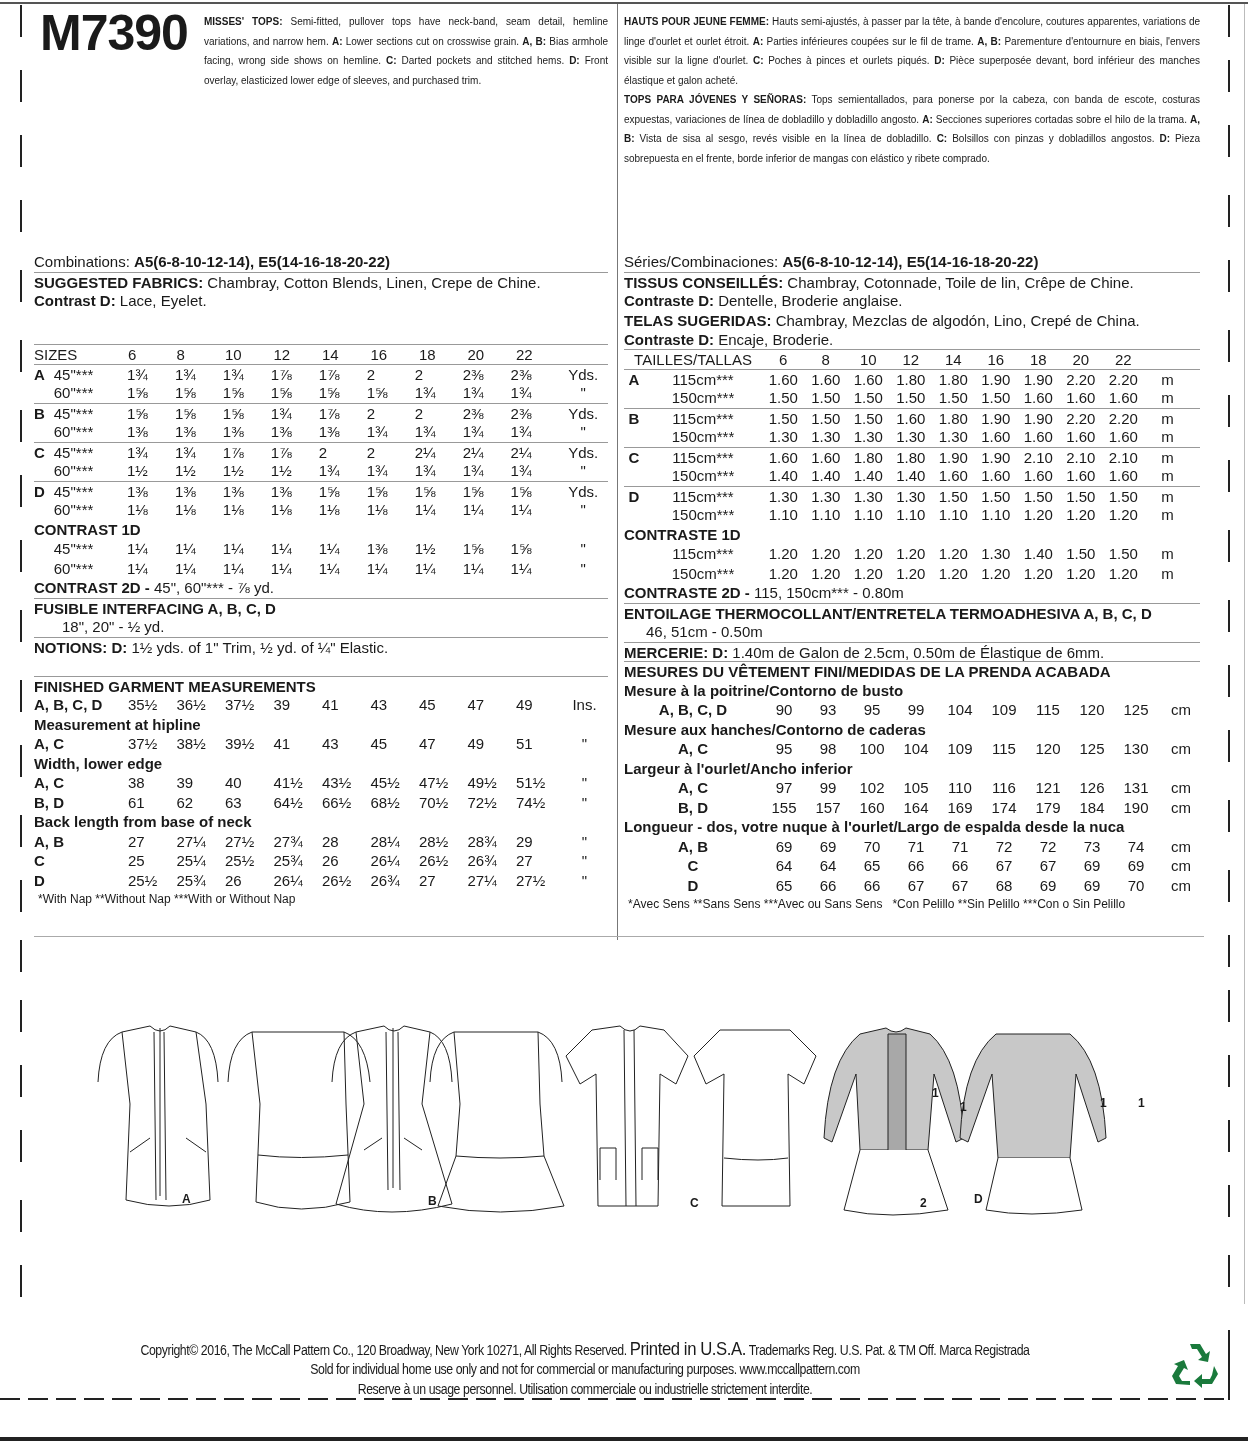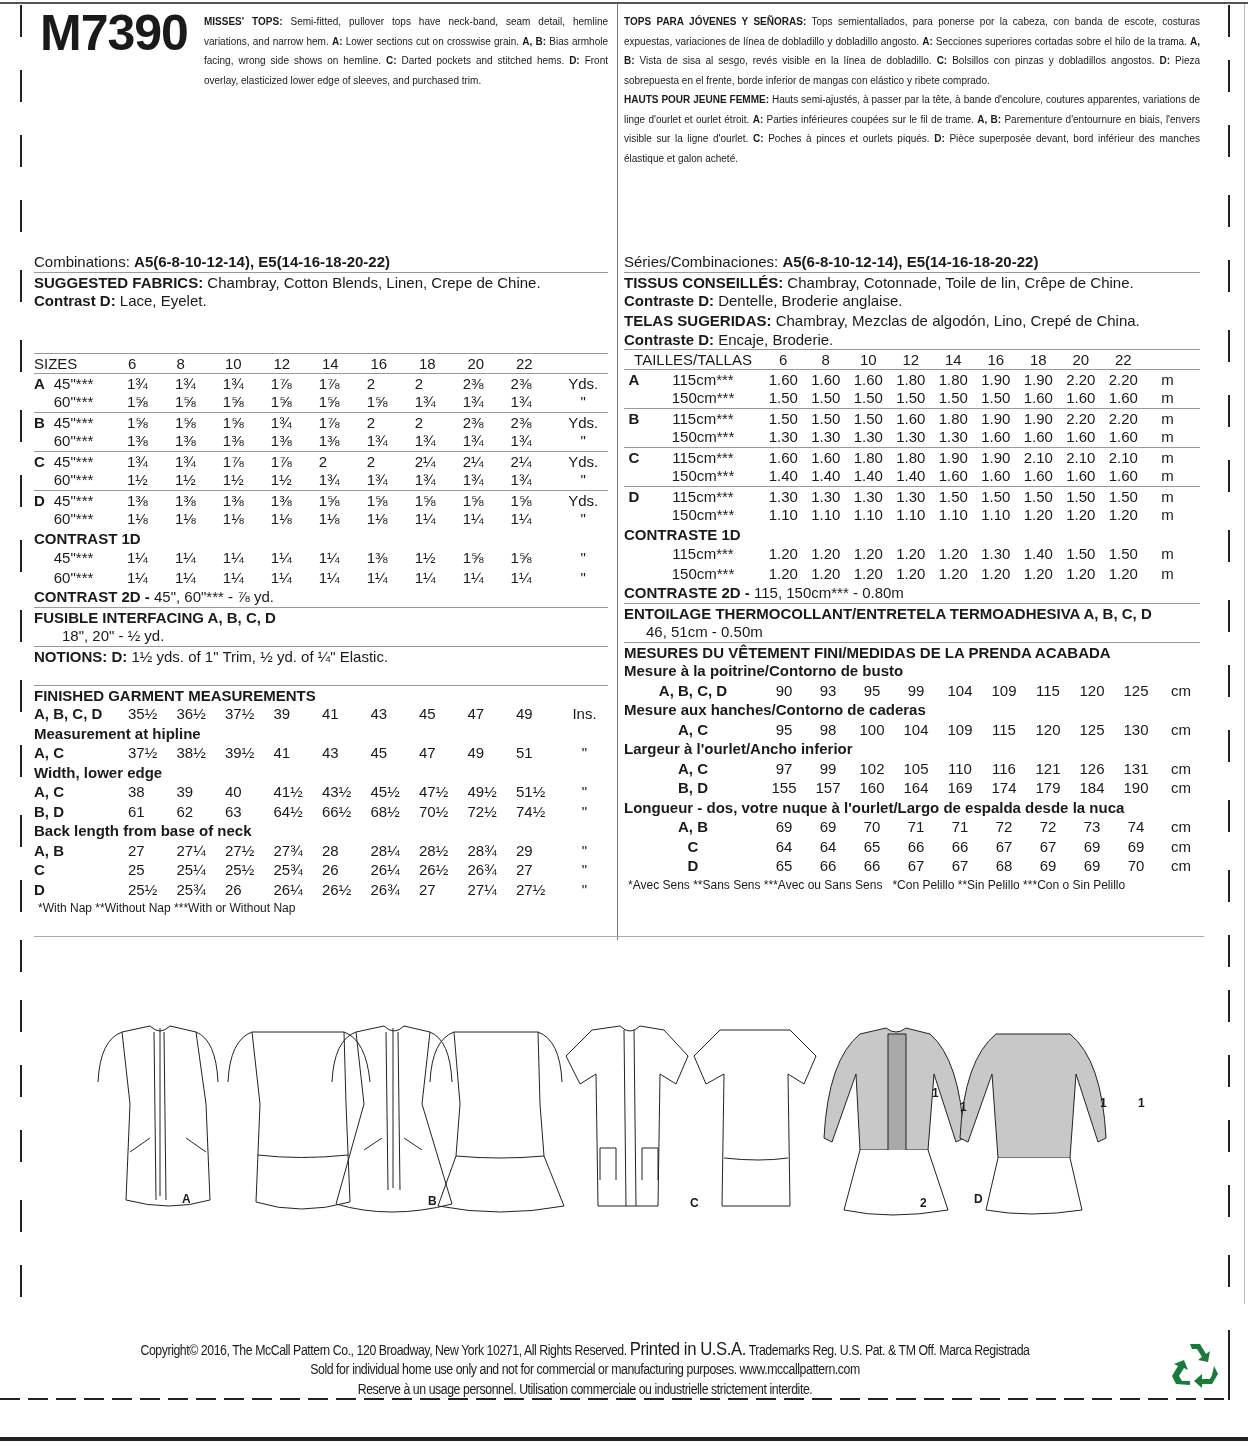--- a/index.html
+++ b/index.html
@@ -121,44 +121,44 @@
   <b>MISSES' TOPS:</b>
   <span>Semi-fitted, pullover tops have neck-band, seam detail, hemline variations, and narrow hem.</span>
   <b>A:</b> <span>Lower sections cut on crosswise grain.</span>
   <b>A, B:</b> <span>Bias armhole facing, wrong side shows on hemline.</span>
   <b>C:</b> <span>Darted pockets and stitched hems.</span>
   <b>D:</b> <span>Front overlay, elasticized lower edge of sleeves, and purchased trim.</span>
 </div>
 
 <div class="desc desc-fr">
   <div>
+    <b>HAUTS POUR JEUNE FEMME:</b>
+    <span>Hauts semi-ajustés, à passer par la tête, à bande d'encolure, coutures apparentes, variations de linge d'ourlet et ourlet étroit.</span>
+    <b>A:</b> <span>Parties inférieures coupées sur le fil de trame.</span>
+    <b>A, B:</b> <span>Parementure d'entournure en biais, l'envers visible sur la ligne d'ourlet.</span>
+    <b>C:</b> <span>Poches à pinces et ourlets piqués.</span>
+    <b>D:</b> <span>Pièce superposée devant, bord inférieur des manches élastique et galon acheté.</span>
+  </div>
+  <div>
     <b>TOPS PARA JÓVENES Y SEÑORAS:</b>
     <span>Tops semientallados, para ponerse por la cabeza, con banda de escote, costuras expuestas, variaciones de línea de dobladillo y dobladillo angosto.</span>
     <b>A:</b> <span>Secciones superiores cortadas sobre el hilo de la trama.</span>
     <b>A, B:</b> <span>Vista de sisa al sesgo, revés visible en la línea de dobladillo.</span>
     <b>C:</b> <span>Bolsillos con pinzas y dobladillos angostos.</span>
     <b>D:</b> <span>Pieza sobrepuesta en el frente, borde inferior de mangas con elástico y ribete comprado.</span>
   </div>
-  <div>
-    <b>HAUTS POUR JEUNE FEMME:</b>
-    <span>Hauts semi-ajustés, à passer par la tête, à bande d'encolure, coutures apparentes, variations de linge d'ourlet et ourlet étroit.</span>
-    <b>A:</b> <span>Parties inférieures coupées sur le fil de trame.</span>
-    <b>A, B:</b> <span>Parementure d'entournure en biais, l'envers visible sur la ligne d'ourlet.</span>
-    <b>C:</b> <span>Poches à pinces et ourlets piqués.</span>
-    <b>D:</b> <span>Pièce superposée devant, bord inférieur des manches élastique et galon acheté.</span>
-  </div>
 </div>
 
 <div class="block block-en" style="top:252px">
   <div class="row"><span>Combinations:</span>&nbsp;<b>A5(6-8-10-12-14), E5(14-16-18-20-22)</b></div>
   <div class="row rule"><b>SUGGESTED FABRICS:</b>&nbsp;<span>Chambray, Cotton Blends, Linen, Crepe de Chine.</span></div>
   <div class="row"><b>Contrast D:</b>&nbsp;<span>Lace, Eyelet.</span></div>
 </div>
 
-<div class="block block-en yt" style="top:353px">
+<div class="block block-en yt" style="top:344px">
   <div class="row rule">
     <span class="cell" style="width:94px">SIZES</span>
     <span class="cell v">6</span>
       <span class="cell v">8</span>
       <span class="cell v">10</span>
       <span class="cell v">12</span>
       <span class="cell v">14</span>
       <span class="cell v">16</span>
       <span class="cell v">18</span>
       <span class="cell v">20</span>
@@ -576,20 +576,21 @@
         <span class="cell v">1.20</span>
         <span class="cell v">1.20</span>
         <span class="cell v">1.20</span>
         <span class="cell v">1.20</span>
         <span class="cell u">m</span>
       </div>
     </div>
   <div class="row"><b>CONTRASTE 2D -</b>&nbsp;<span>115, 150cm*** - 0.80m</span></div>
   <div class="row rule b">ENTOILAGE THERMOCOLLANT/ENTRETELA TERMOADHESIVA A, B, C, D</div>
   <div class="row" style="padding-left:22px">46, 51cm - 0.50m</div>
+  <div class="row rule"><b>MERCERIE: D:</b>&nbsp;<span>1.40m de Galon de 2.5cm, 0.50m de Élastique de 6mm.</span></div>
   <div class="row rule b">MESURES DU VÊTEMENT FINI/MEDIDAS DE LA PRENDA ACABADA</div>
   <div id="fr-measure-rows" class="fmf">
       <div class="row b">Mesure à la poitrine/Contorno de busto</div>
       <div class="row">
         <span class="cell c0">A, B, C, D</span>
         <span class="cell v">90</span>
         <span class="cell v">93</span>
         <span class="cell v">95</span>
         <span class="cell v">99</span>
         <span class="cell v">104</span>

